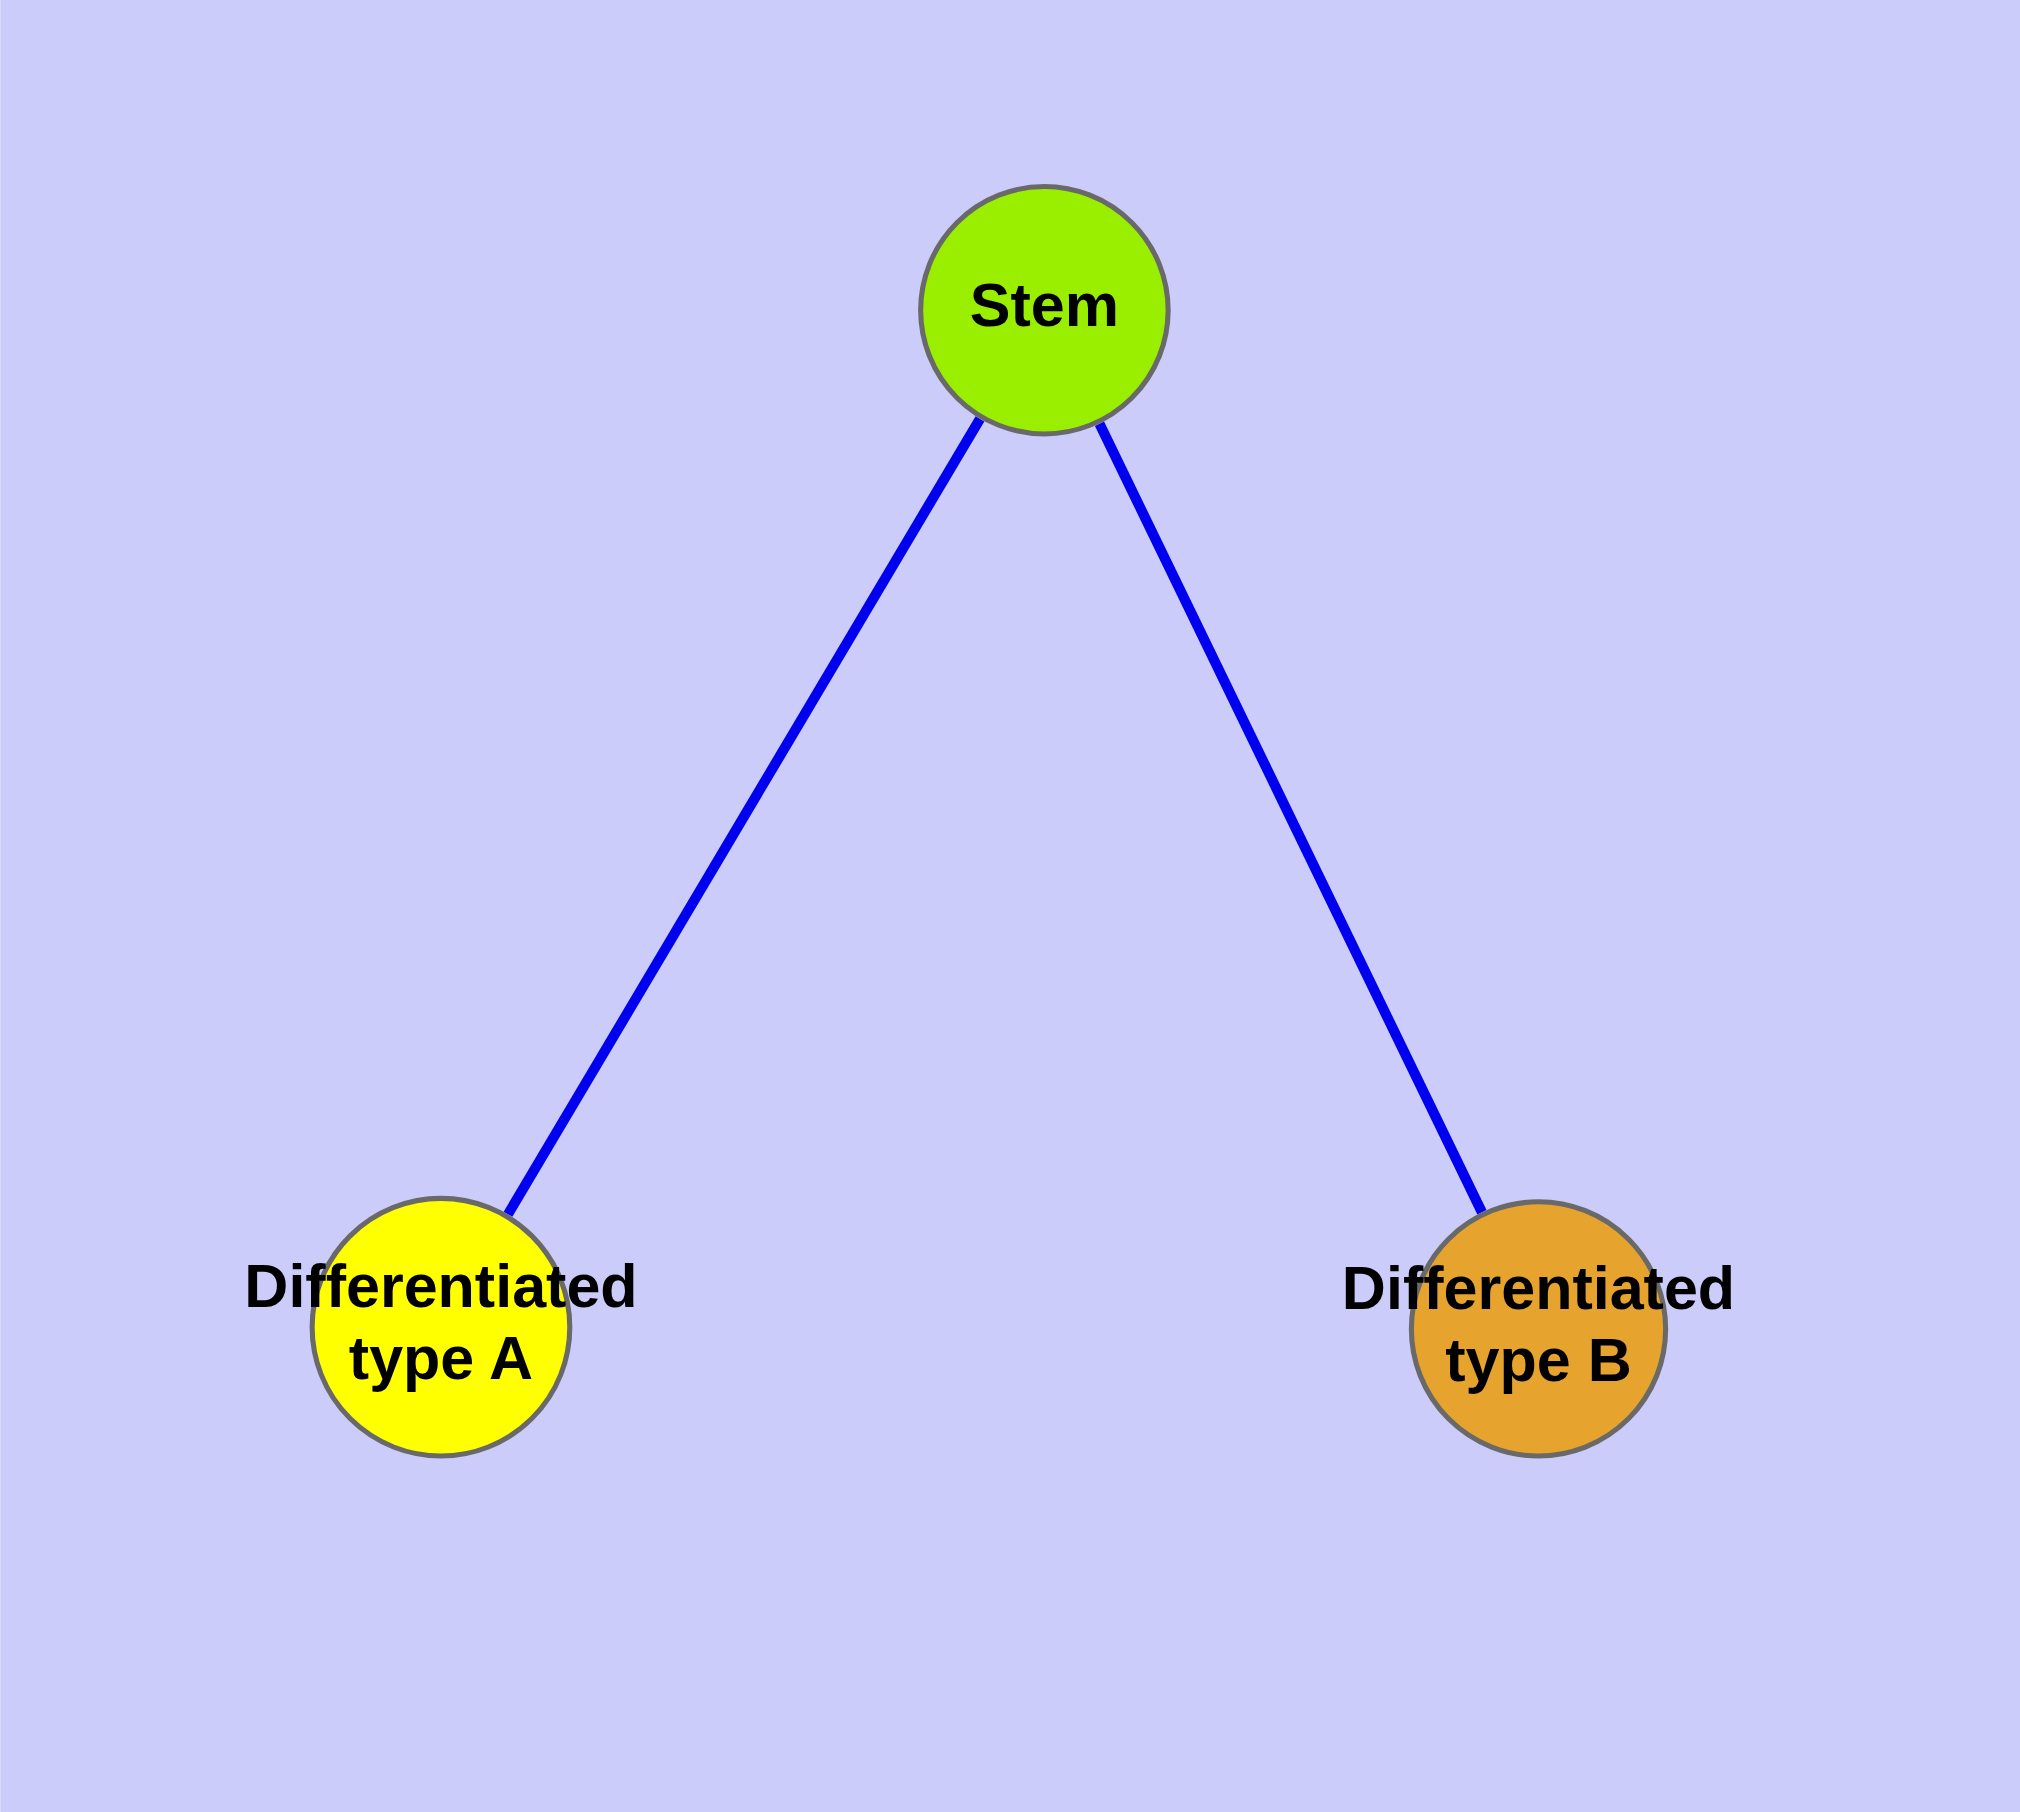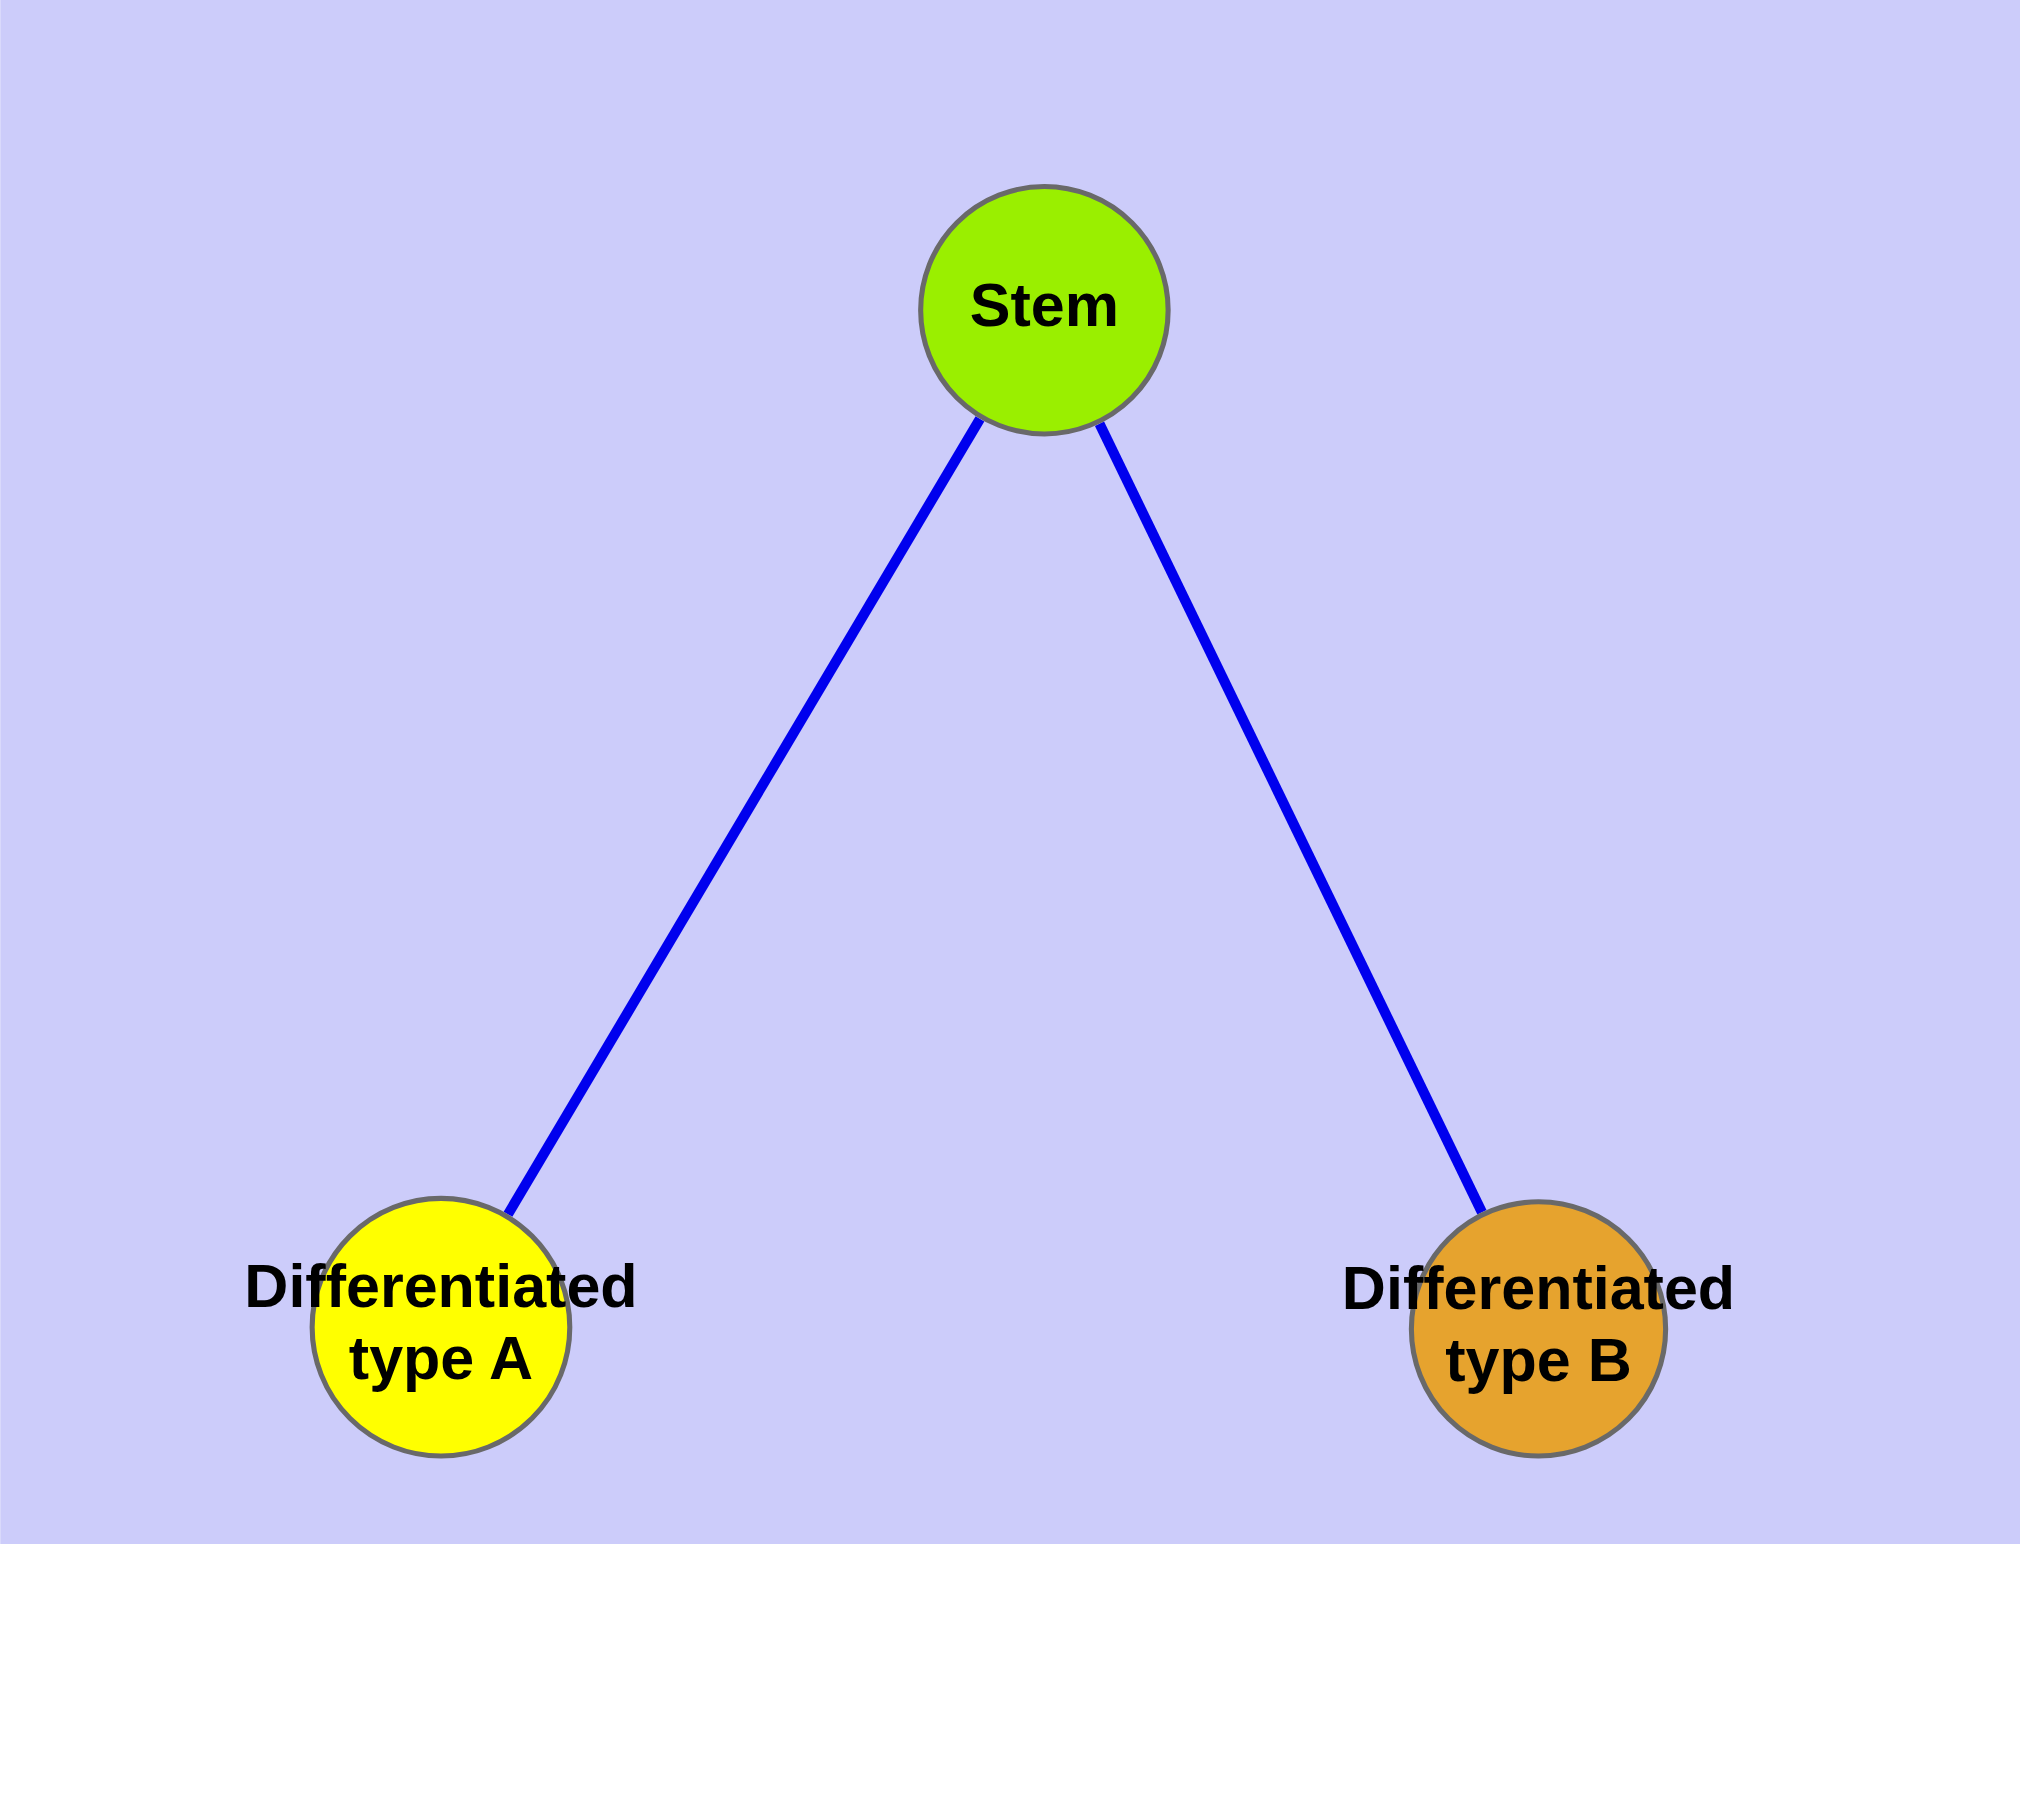--- a/index.html
+++ b/index.html
@@ -4,21 +4,21 @@
 <title>Cell Differentiation Graph</title>
 <style>
   html, body {
     margin: 0;
     padding: 0;
     background: #ffffff;
   }
   #canvas {
     position: relative;
     width: 2021px;
-    height: 1544px;
+    height: 1812px;
     overflow: hidden;
     font-family: "Liberation Sans", "DejaVu Sans", sans-serif;
   }
   #graph-svg {
     position: absolute;
     top: 0;
     left: 0;
     width: 2021px;
     height: 1812px;
     display: block;

